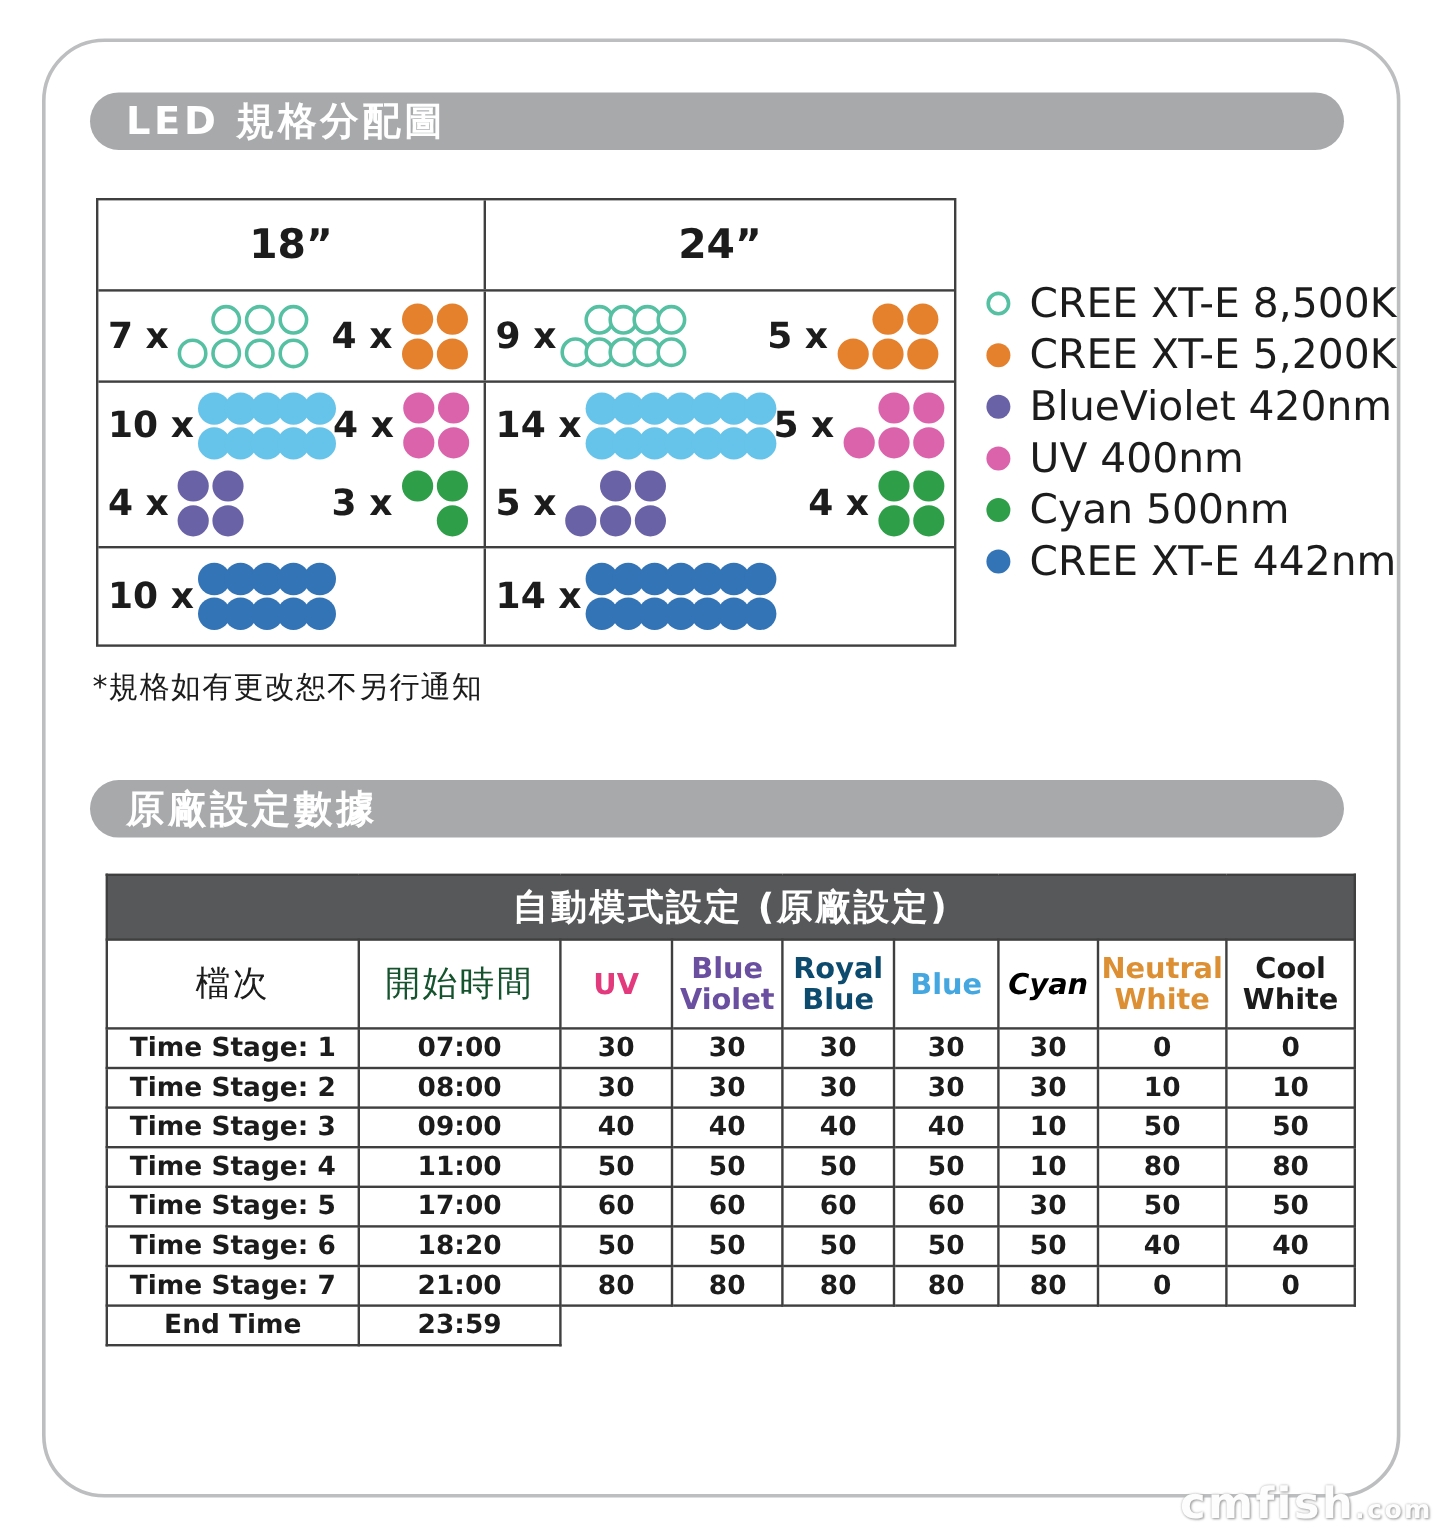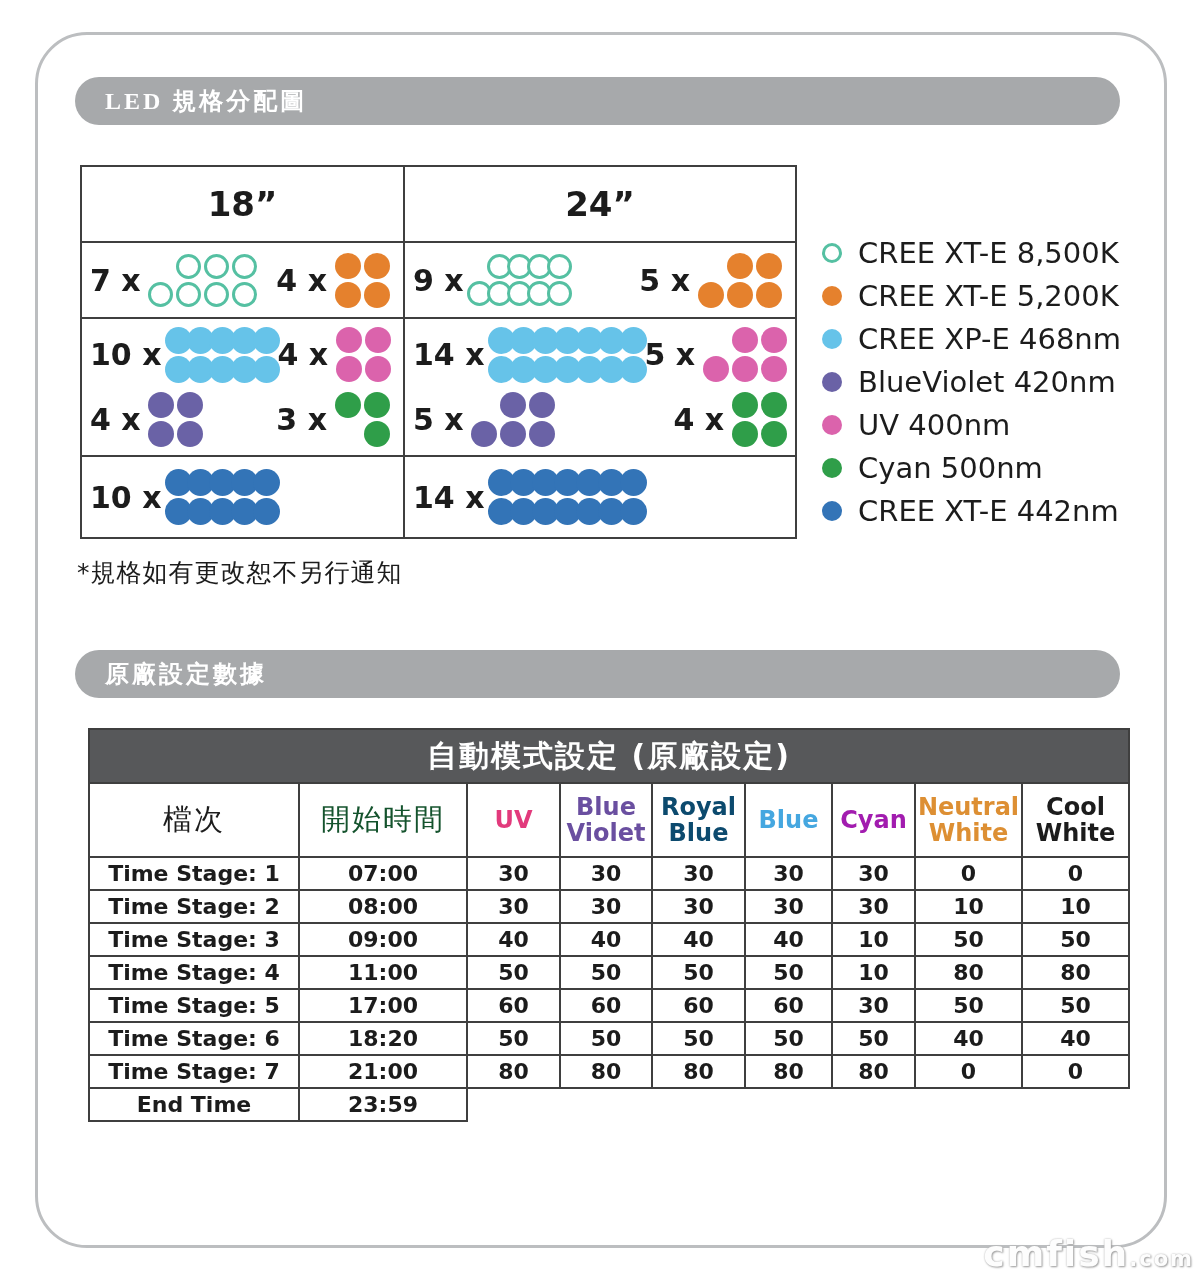--- a/index.html
+++ b/index.html
@@ -7,22 +7,22 @@
     width:1200px;height:1279px;position:relative;background:#ffffff;
     font-family:"DejaVu Sans","Liberation Sans",sans-serif;color:#1c1c1c;overflow:hidden;
   }
   .container-border{
     position:absolute;left:35px;top:32px;width:1126px;height:1210px;
     border:3px solid #bcbec0;border-radius:52px;
   }
   
   .title-bar{
     position:absolute;left:75px;width:1045px;height:48px;background:#a7a9ab;
-    border-radius:26px;color:#ffffff;font-size:24px;font-weight:bold;
-    line-height:49px;padding-left:30px;box-sizing:border-box;letter-spacing:3px;font-family:Liberation Serif, serif;
+    border-radius:26px;color:#ffffff;font-size:32px;font-weight:bold;
+    line-height:49px;padding-left:30px;box-sizing:border-box;letter-spacing:3px;
   }
   #title1{top:77px;}
   #title2{top:650px;}
 
   
   .led-table{
     position:absolute;left:80px;top:165px;width:717px;
     border:2px solid #3f3f3f;box-sizing:border-box;background:#fff;
   }
   .lt-row{display:flex;border-bottom:2px solid #3f3f3f;box-sizing:border-box;}
@@ -39,21 +39,21 @@
   .group-label{font-size:30px;font-weight:bold;color:#1c1c1c;min-width:50px;text-align:right;margin-right:6px;white-space:nowrap;}
   .dots{display:flex;flex-direction:column;}
   .dot-row{display:flex;justify-content:flex-end;}
   .dot{border-radius:50%;margin:1.5px;flex:none;box-sizing:border-box;}
   .dots.tight .dot{margin:1px -2.5px;}
 
   
   .legend{position:absolute;left:822px;top:231px;}
   .legend-item{display:flex;align-items:center;height:43px;}
   .legend-dot{border-radius:50%;margin-right:16px;flex:none;box-sizing:border-box;}
-  .legend-label{font-size:29px;color:#1c1c1c;white-space:nowrap;}
+  .legend-label{font-size:34px;color:#1c1c1c;white-space:nowrap;}
 
   .note{position:absolute;left:77px;top:556px;font-size:25px;color:#1c1c1c;letter-spacing:1px;}
 
   
   .auto-table{position:absolute;left:88px;top:728px;border-collapse:collapse;table-layout:fixed;background:#fff;}
   .auto-table th,.auto-table td{border:2px solid #3f3f3f;text-align:center;vertical-align:middle;padding:0;box-sizing:border-box;}
   .at-title-cell{background:#57585a;color:#ffffff;font-size:30px;font-weight:bold;height:54px;letter-spacing:2px;}
   .at-head td{height:74px;font-weight:bold;font-size:24px;line-height:1.1;}
   .at-head td.cjk{font-weight:normal;font-size:29px;letter-spacing:2px;}
   .at-row td{height:33px;font-weight:bold;font-size:22px;color:#1c1c1c;}
@@ -340,24 +340,20 @@
   </div>
 
 <div class="legend" id="legend">
     <div class="legend-item">
       <span class="legend-dot" style="height: 20px; width: 20px; background: rgb(255, 255, 255); border: 3px solid rgb(85, 192, 162);"></span>
       <span class="legend-label">CREE XT-E 8,500K</span>
     </div>
     <div class="legend-item">
       <span class="legend-dot" style="height: 20px; width: 20px; background: rgb(229, 129, 45);"></span>
       <span class="legend-label">CREE XT-E 5,200K</span>
-    </div>
-    <div class="legend-item">
-      <span class="legend-dot" style="height: 20px; width: 20px; background: rgb(102, 195, 233);"></span>
-      <span class="legend-label">CREE XP-E 468nm</span>
     </div>
     <div class="legend-item">
       <span class="legend-dot" style="height: 20px; width: 20px; background: rgb(106, 98, 166);"></span>
       <span class="legend-label">BlueViolet 420nm</span>
     </div>
     <div class="legend-item">
       <span class="legend-dot" style="height: 20px; width: 20px; background: rgb(219, 99, 172);"></span>
       <span class="legend-label">UV 400nm</span>
     </div>
     <div class="legend-item">
@@ -404,21 +400,21 @@
           <div>Blue</div>
           <div>Violet</div>
         </td>
         <td style="color: #0c4a6e; text-align: center;">
           <div>Royal</div>
           <div>Blue</div>
         </td>
         <td style="color: rgb(69, 167, 224);">
           <div>Blue</div>
         </td>
-        <td style="color: #a21caf;">
+        <td style="color: #000000; font-style: italic;">
           <div>Cyan</div>
         </td>
         <td style="color: rgb(221, 143, 51);">
           <div>Neutral</div>
           <div>White</div>
         </td>
         <td style="color: rgb(28, 28, 28);">
           <div>Cool</div>
           <div>White</div>
         </td>

